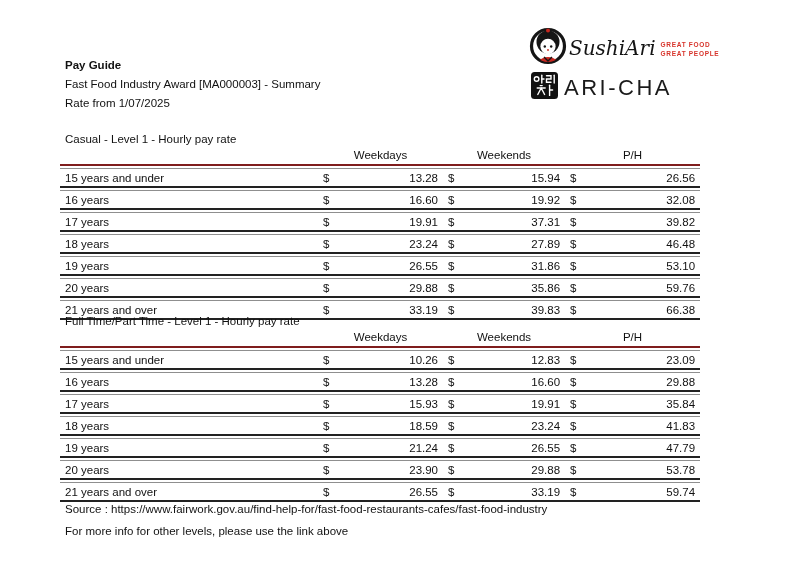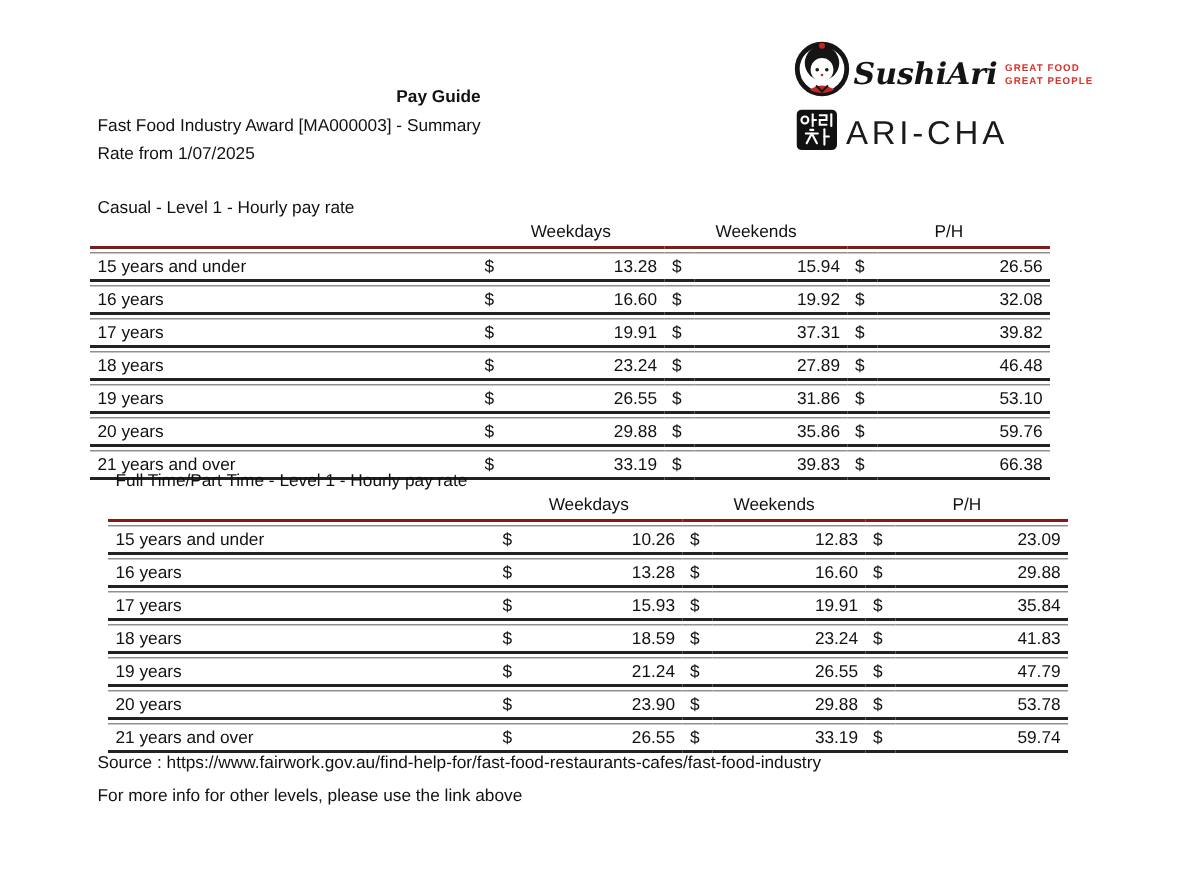--- a/index.html
+++ b/index.html
@@ -2,38 +2,38 @@
 <html><head>
 <meta charset="utf-8">
 <style>
   html,body{margin:0;padding:0;background:#ffffff;}
   .page{
     position:relative;width:800px;height:581px;background:#ffffff;
     font-family:"Liberation Sans", sans-serif;color:#111;overflow:hidden;
   }
   
   .doc-header{position:absolute;left:65px;top:56px;font-size:11.5px;line-height:19px;}
-  .doc-title{font-weight:bold;text-align:right;}
+  .doc-title{font-weight:bold;}
   
   .logo-block{position:absolute;left:529px;top:26px;width:200px;}
   .sushi-row{display:flex;align-items:center;}
   .sushi-name{
-    font-family:"DejaVu Serif", serif;font-style:italic;font-weight:bold;
+    font-family:"DejaVu Serif", serif;font-style:italic;font-weight:normal;
     font-size:20px;color:#141414;margin-left:2px;white-space:nowrap;
   }
   .tagline{font-size:6.5px;font-weight:bold;letter-spacing:.7px;line-height:9px;margin-left:5px;margin-top:2px;white-space:nowrap;}
   .aricha-row{display:flex;align-items:center;margin-top:2px;margin-left:2px;}
   .aricha-text{
     font-size:22px;letter-spacing:2.5px;color:#1a1a1a;font-weight:500;
     margin-left:6px;white-space:nowrap;
   }
   
   .section{position:absolute;left:60px;width:641px;}
   .section-1{top:133px;}
-  .section-2{top:315px;margin-left:12px;}
+  .section-2{top:315px;}
   .section-title{font-weight:normal;font-size:11.5px;margin:0 0 2px 5px;}
   table.pay{
     border-collapse:separate;border-spacing:0 2px;width:640px;
     font-size:11.5px;table-layout:fixed;
   }
   table.pay th{
     font-weight:normal;text-align:center;border-bottom:2px solid #7f1d1d;
     padding:0 0 3px 0;font-size:11.5px;
   }
   table.pay td{

